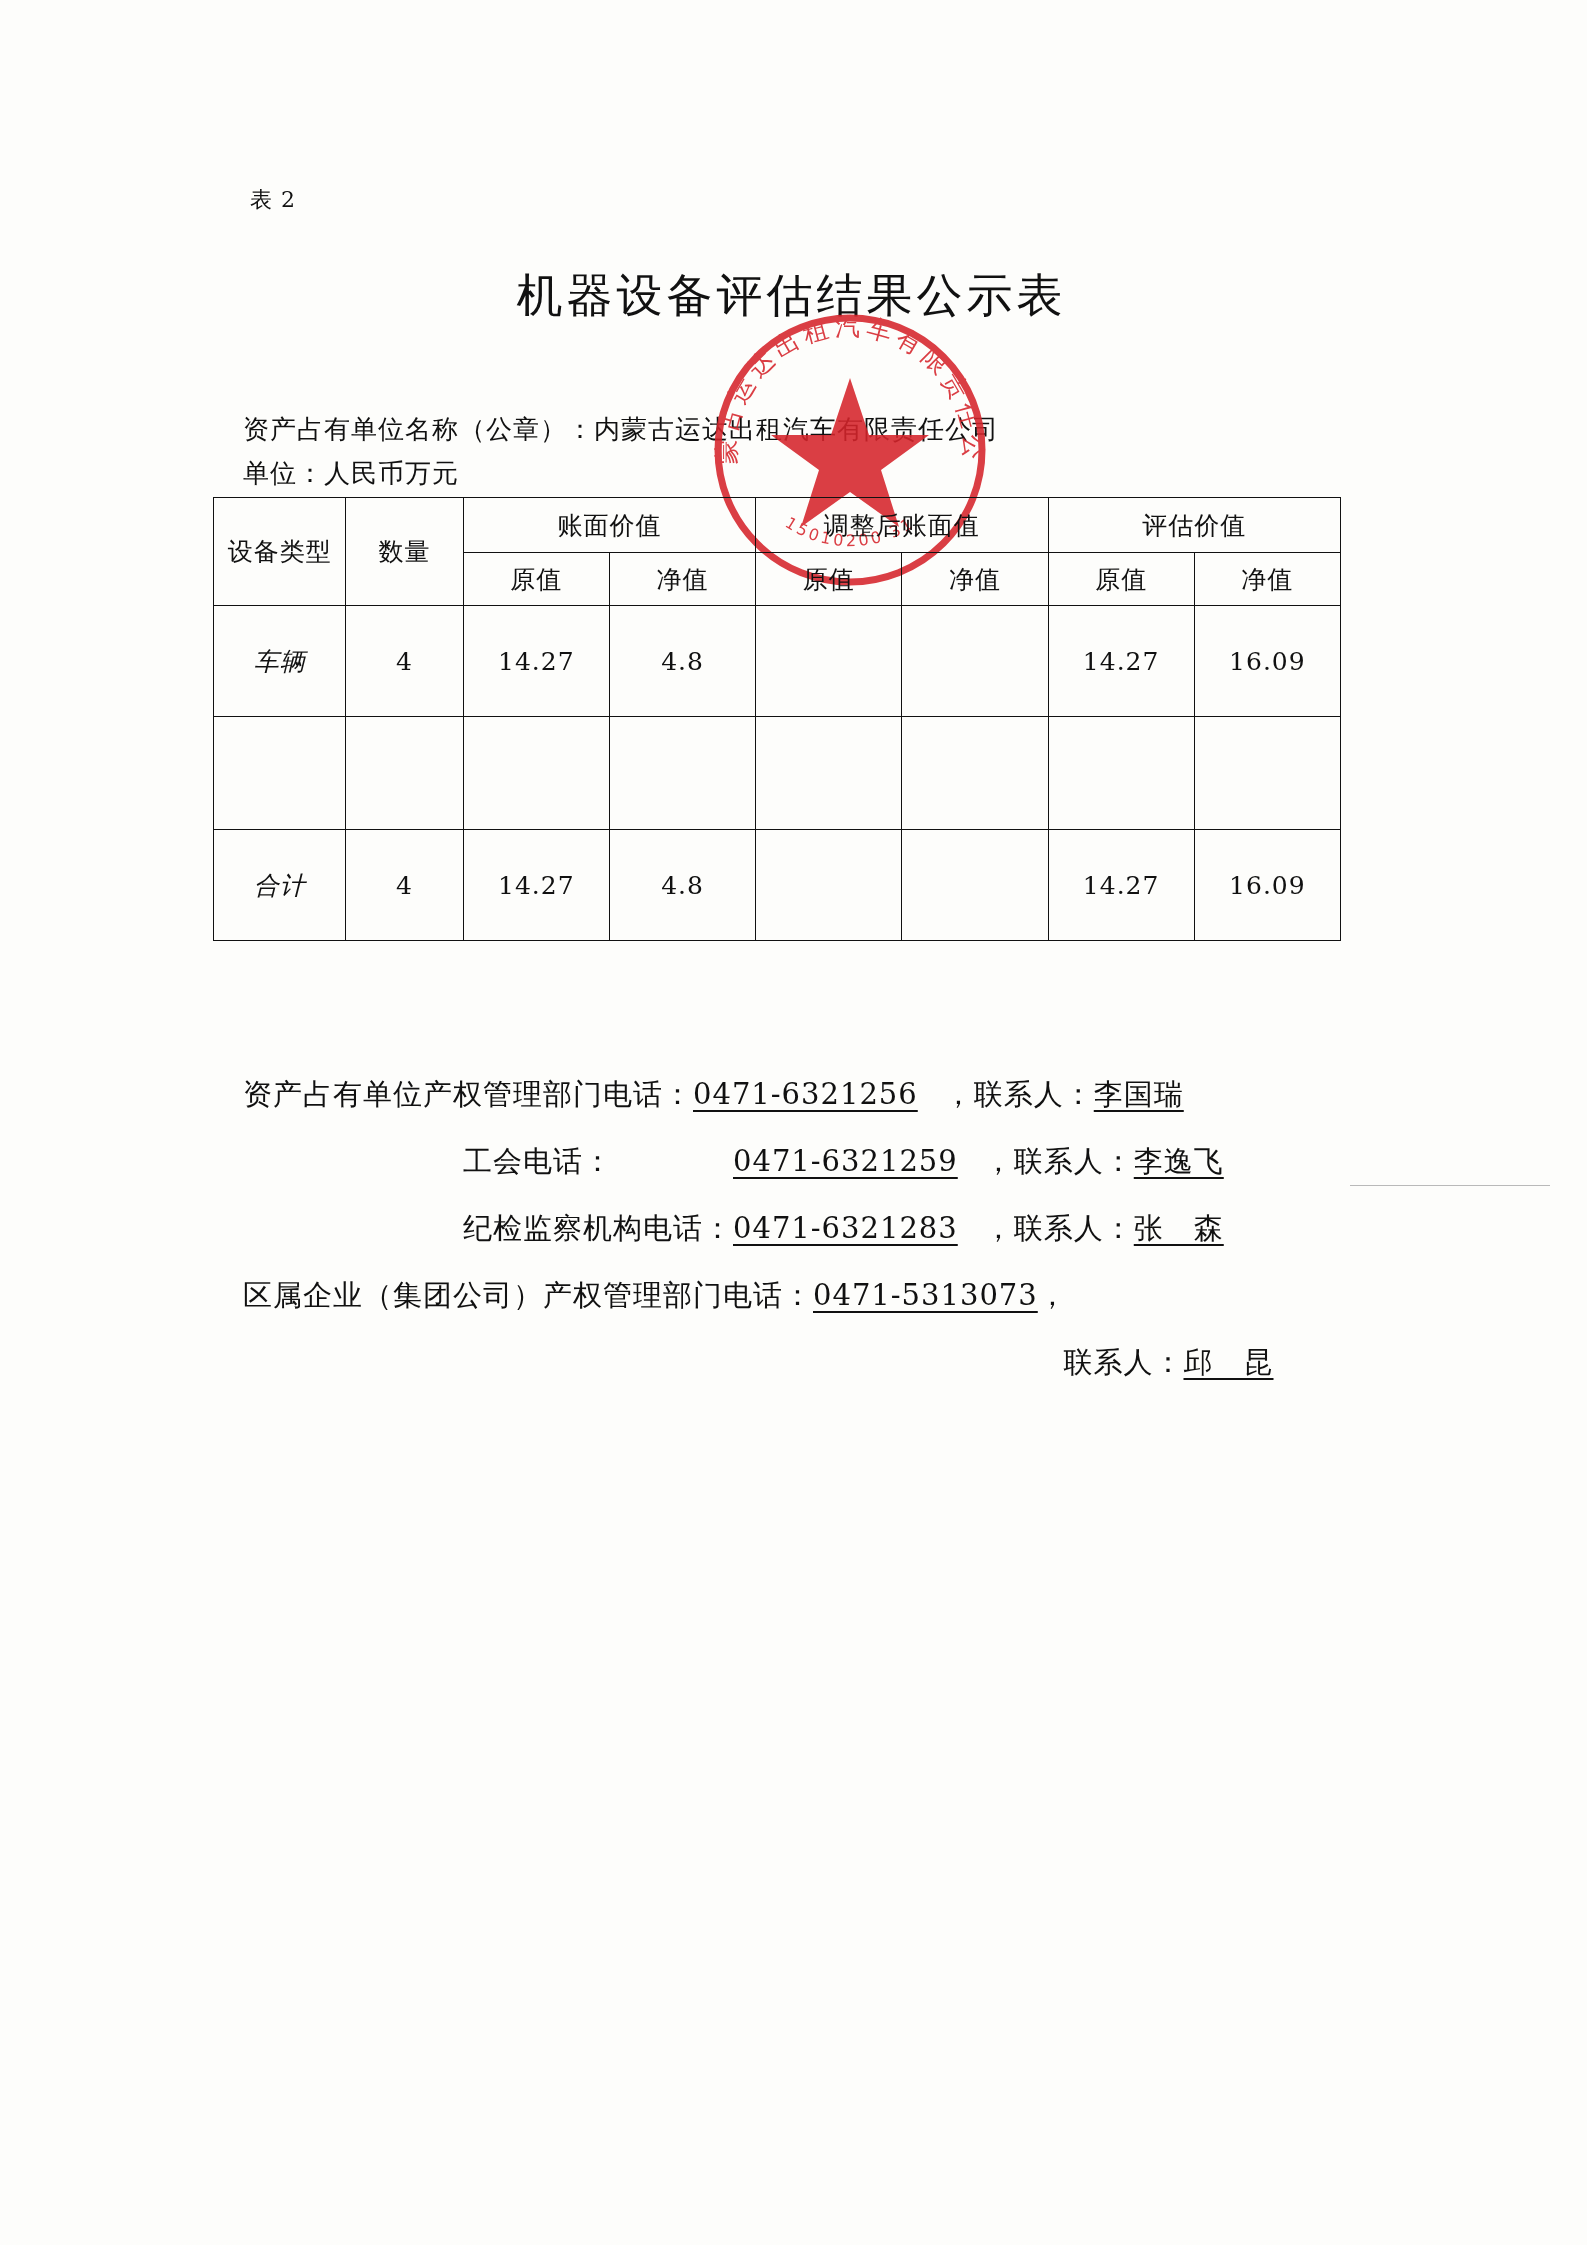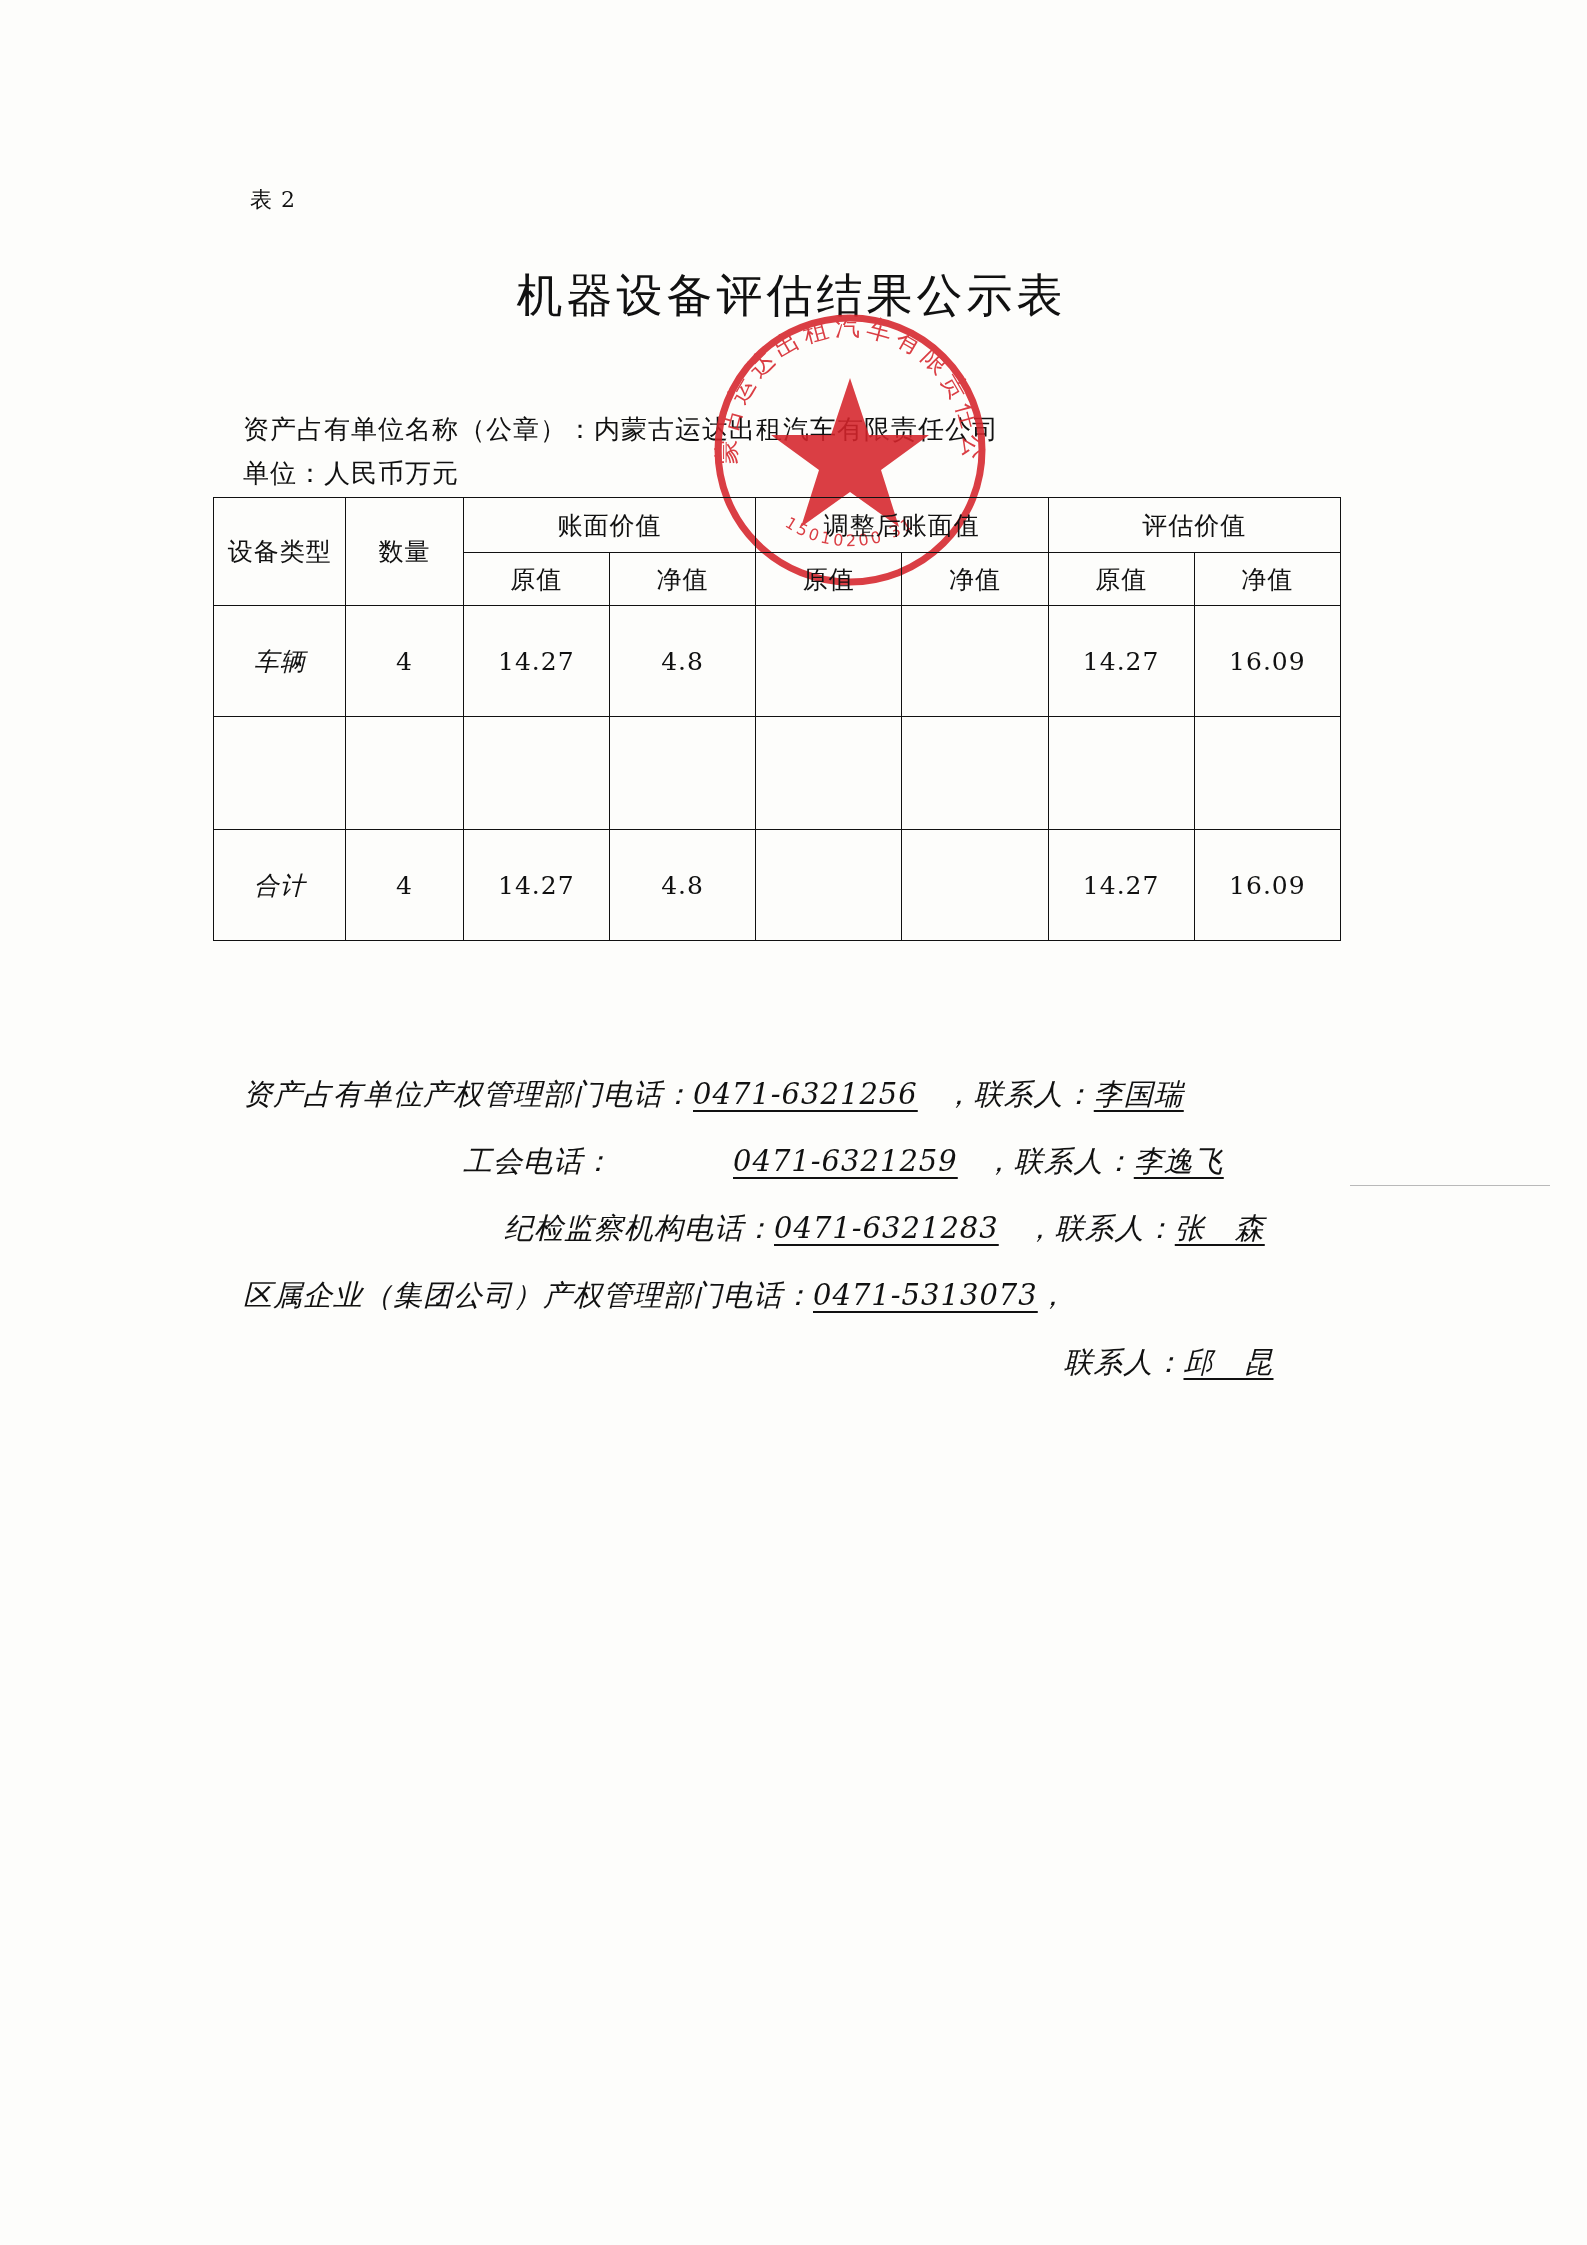--- a/index.html
+++ b/index.html
@@ -94,30 +94,29 @@
 
   
   .contacts {
     position: absolute;
     left: 0;
     top: 1075px;
     width: 1587px;
     font-family: "DejaVu Serif", "Liberation Serif", serif;
     font-size: 29px;
     letter-spacing: 1px;
-    font-style: italic;
   }
   .cline {
     display: block;
     white-space: nowrap;
     margin-bottom: 27px;
   }
   .c1 { padding-left: 243px; }
   .c2 { padding-left: 463px; }
-  .c3 { padding-left: 463px; margin-left: 41px; }
+  .c3 { padding-left: 463px; }
   .c4 { padding-left: 243px; }
   .c5 { padding-left: 750px; text-align: center; }
   .ul {
     text-decoration: underline;
     text-underline-offset: 6px;
   }
   .gap-sm { display: inline-block; width: 26px; }
   .gap-md { display: inline-block; width: 120px; }
 
   

